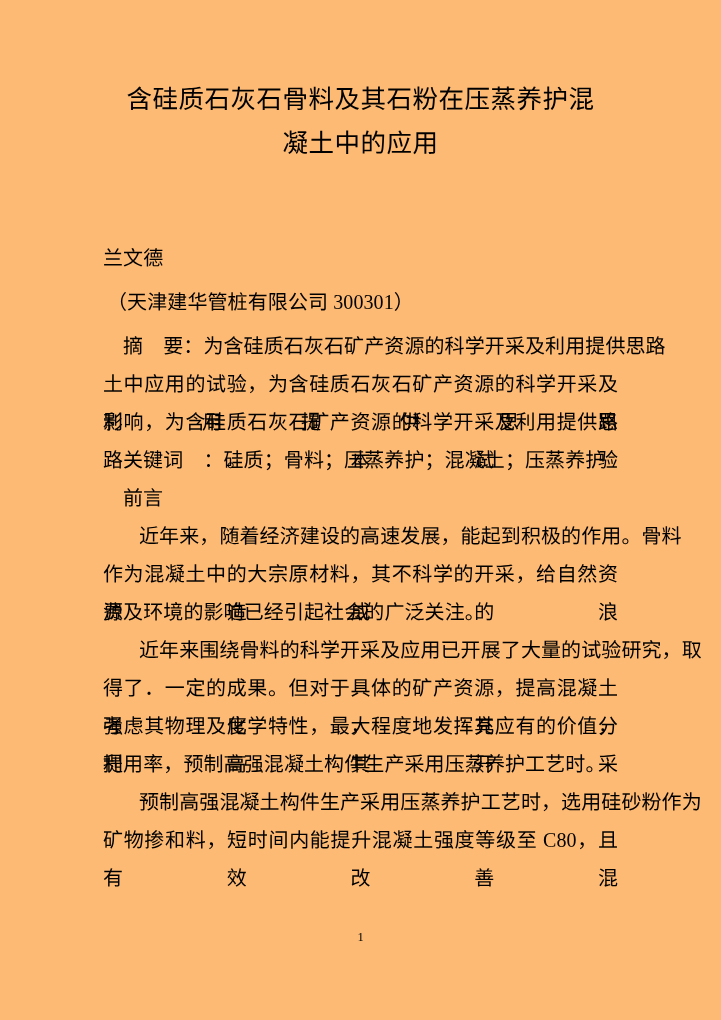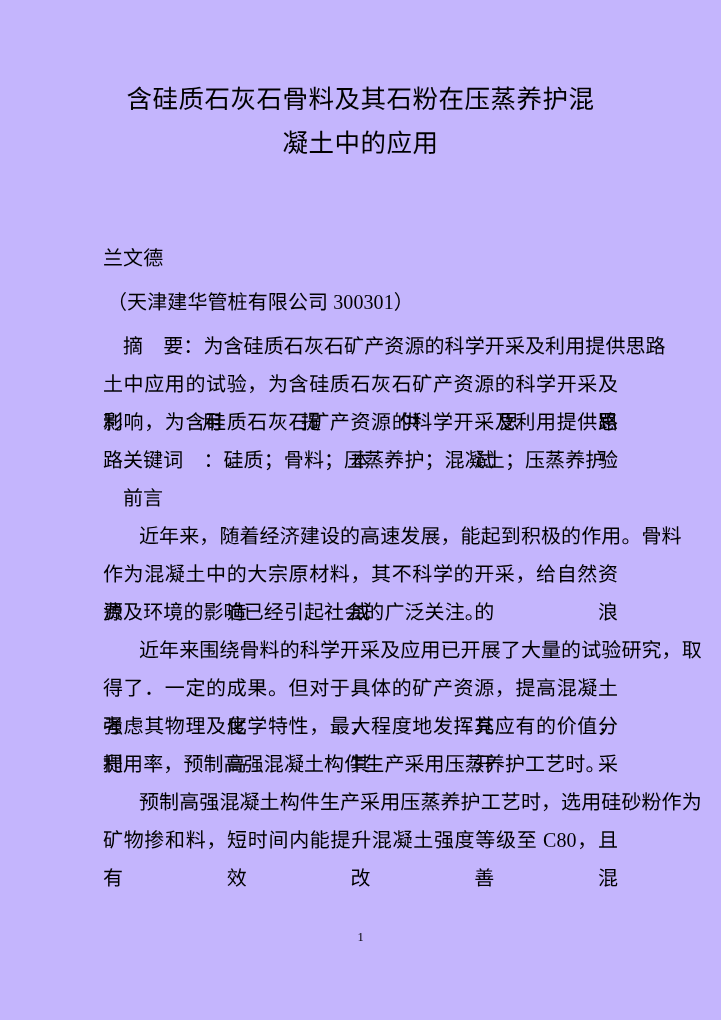--- a/index.html
+++ b/index.html
@@ -12,21 +12,21 @@
     font-family: "Liberation Serif", "DejaVu Serif", serif;
     color: #000000;
     -webkit-font-smoothing: antialiased;
   }
 
   .page {
     position: relative;
     width: 721px;
     height: 1020px;
     margin: 0 auto;
-    background: #c4b5fd;
+    background: #fdba74;
     overflow: hidden;
     box-sizing: border-box;
   }
 
   
   .doc-title {
     position: absolute;
     left: 103px;
     top: 78px;
     width: 515px;

